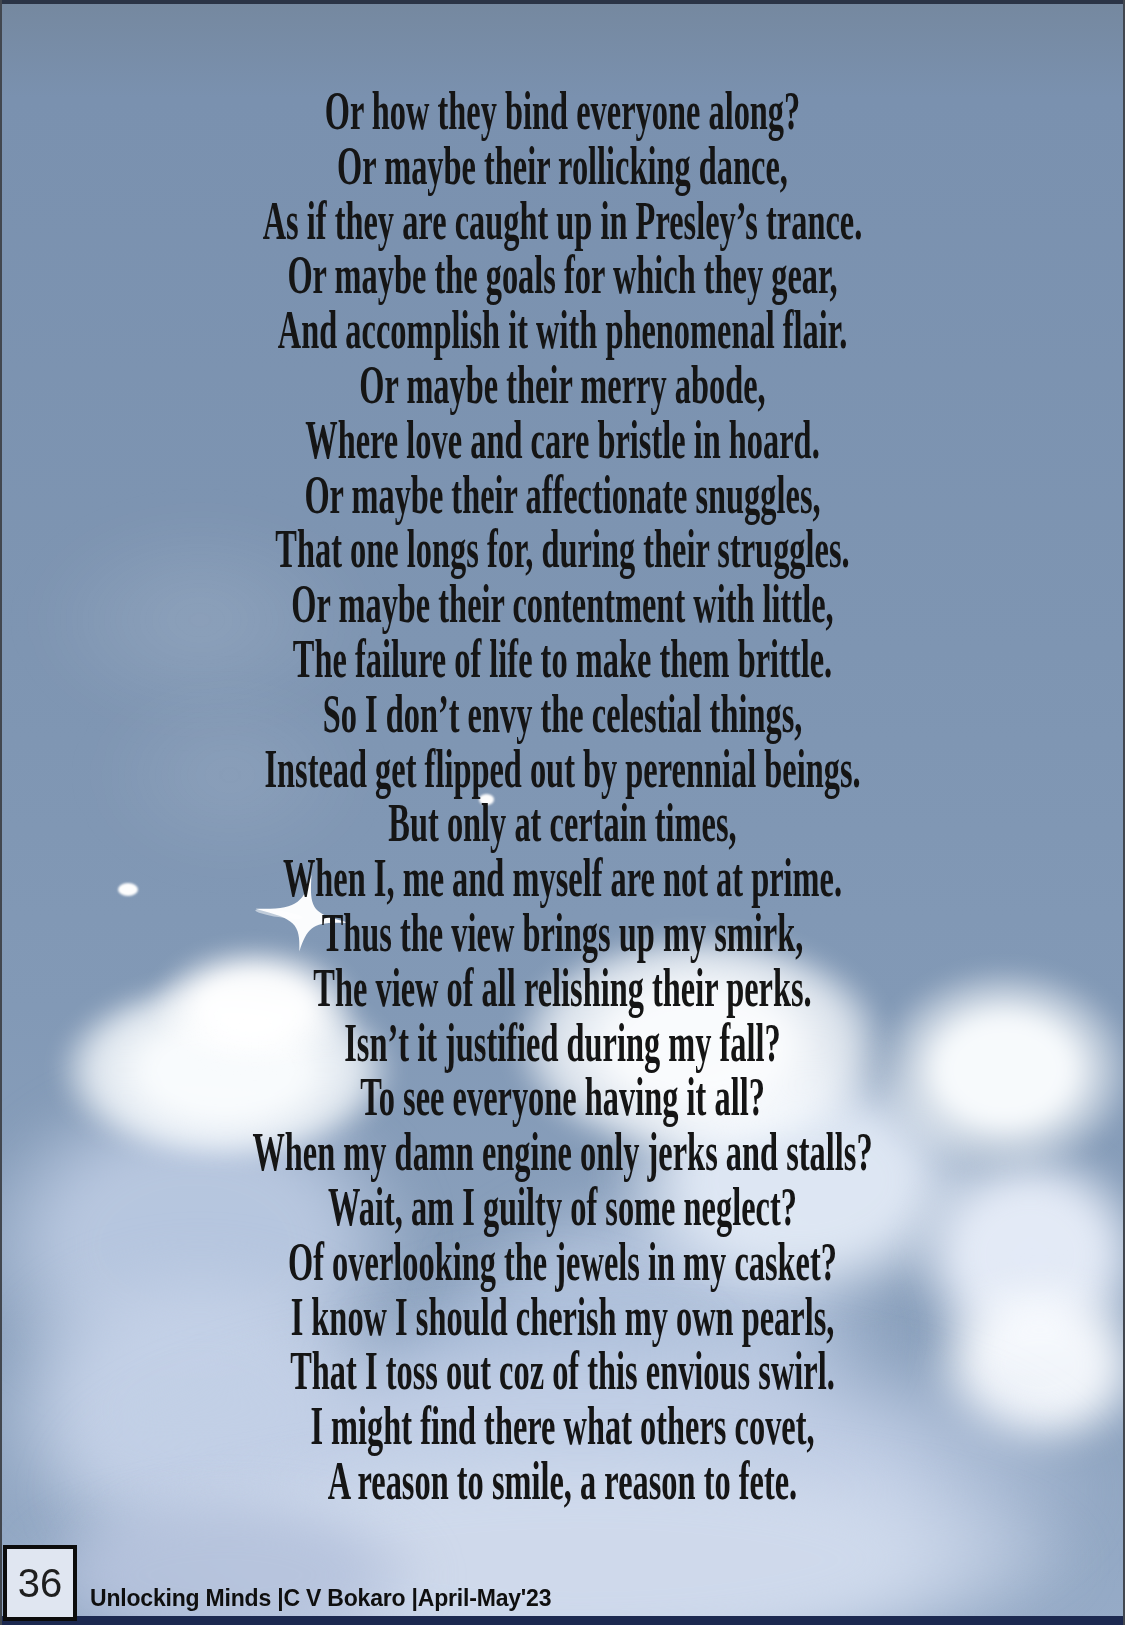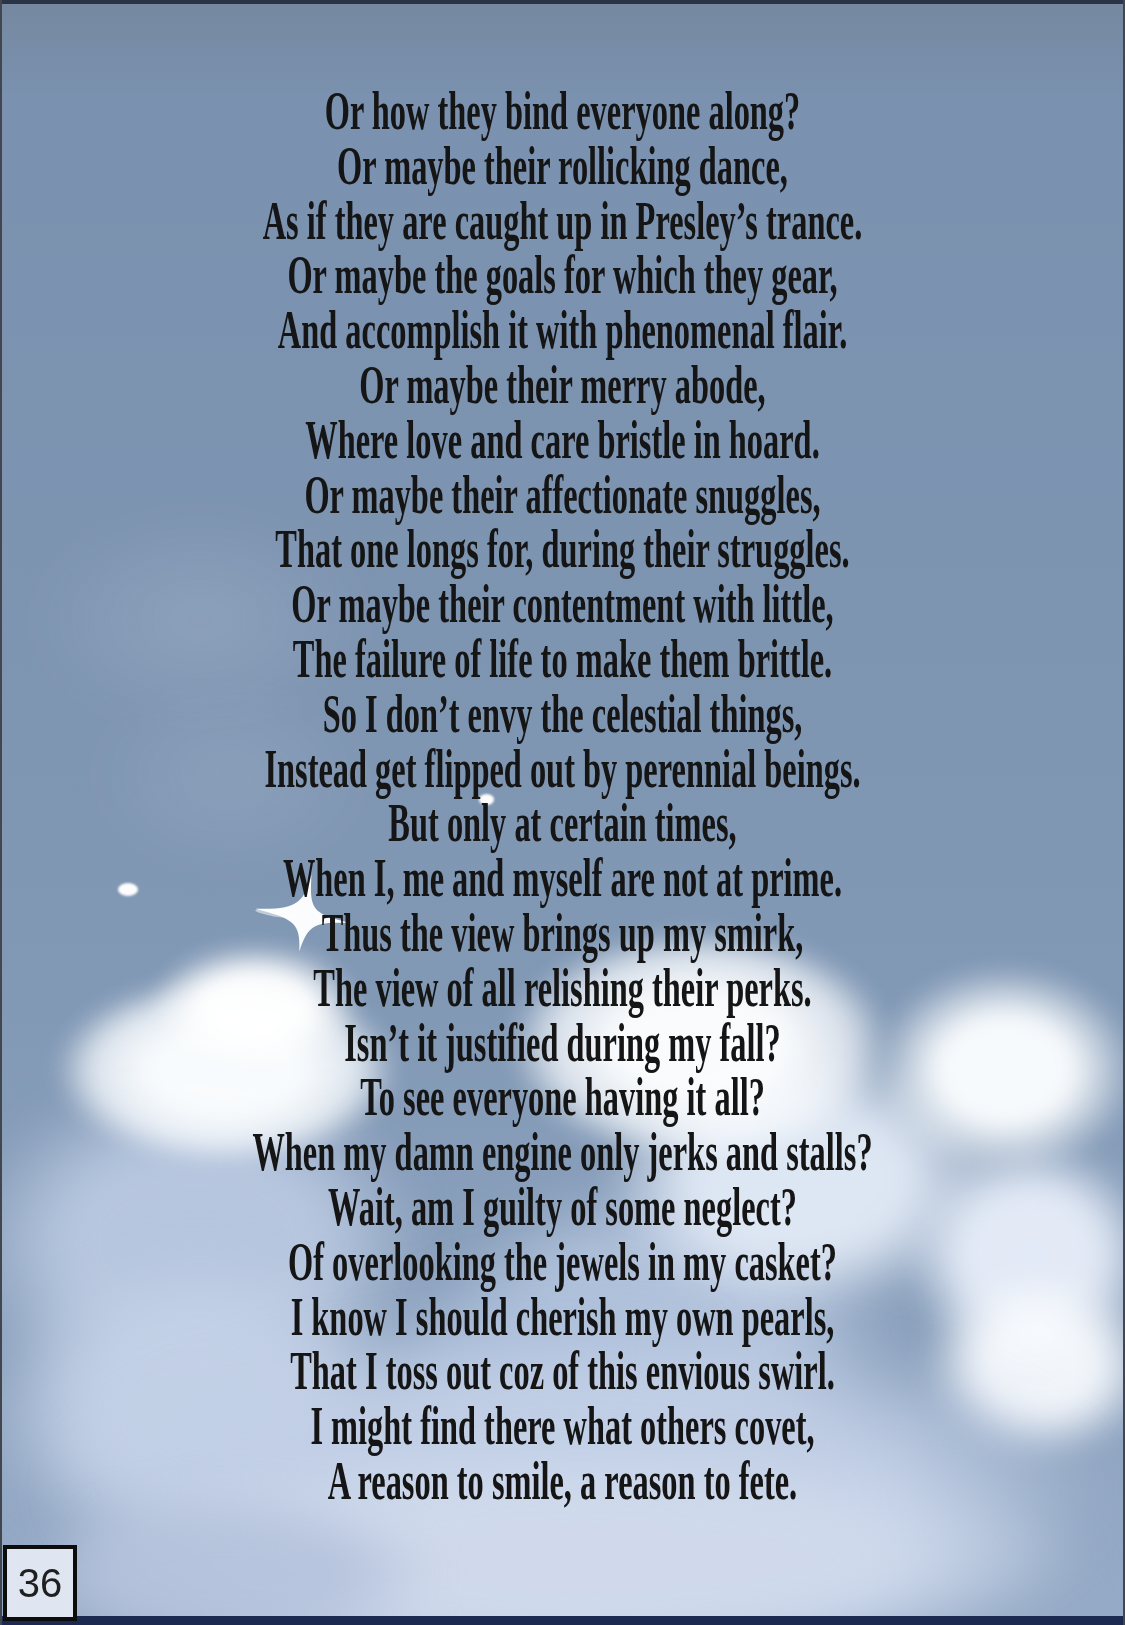--- a/index.html
+++ b/index.html
@@ -142,14 +142,15 @@
     </div>
 
   <div class="bottom-bar"></div>
   <div class="edge-top"></div>
   <div class="edge-left"></div>
   <div class="edge-right"></div>
 
   <div class="page-box">
     <span>36</span>
   </div>
+  <div class="credit">Unlocking Minds |C V Bokaro |April-May'23</div>
 
 </div>
 
 </body></html>

